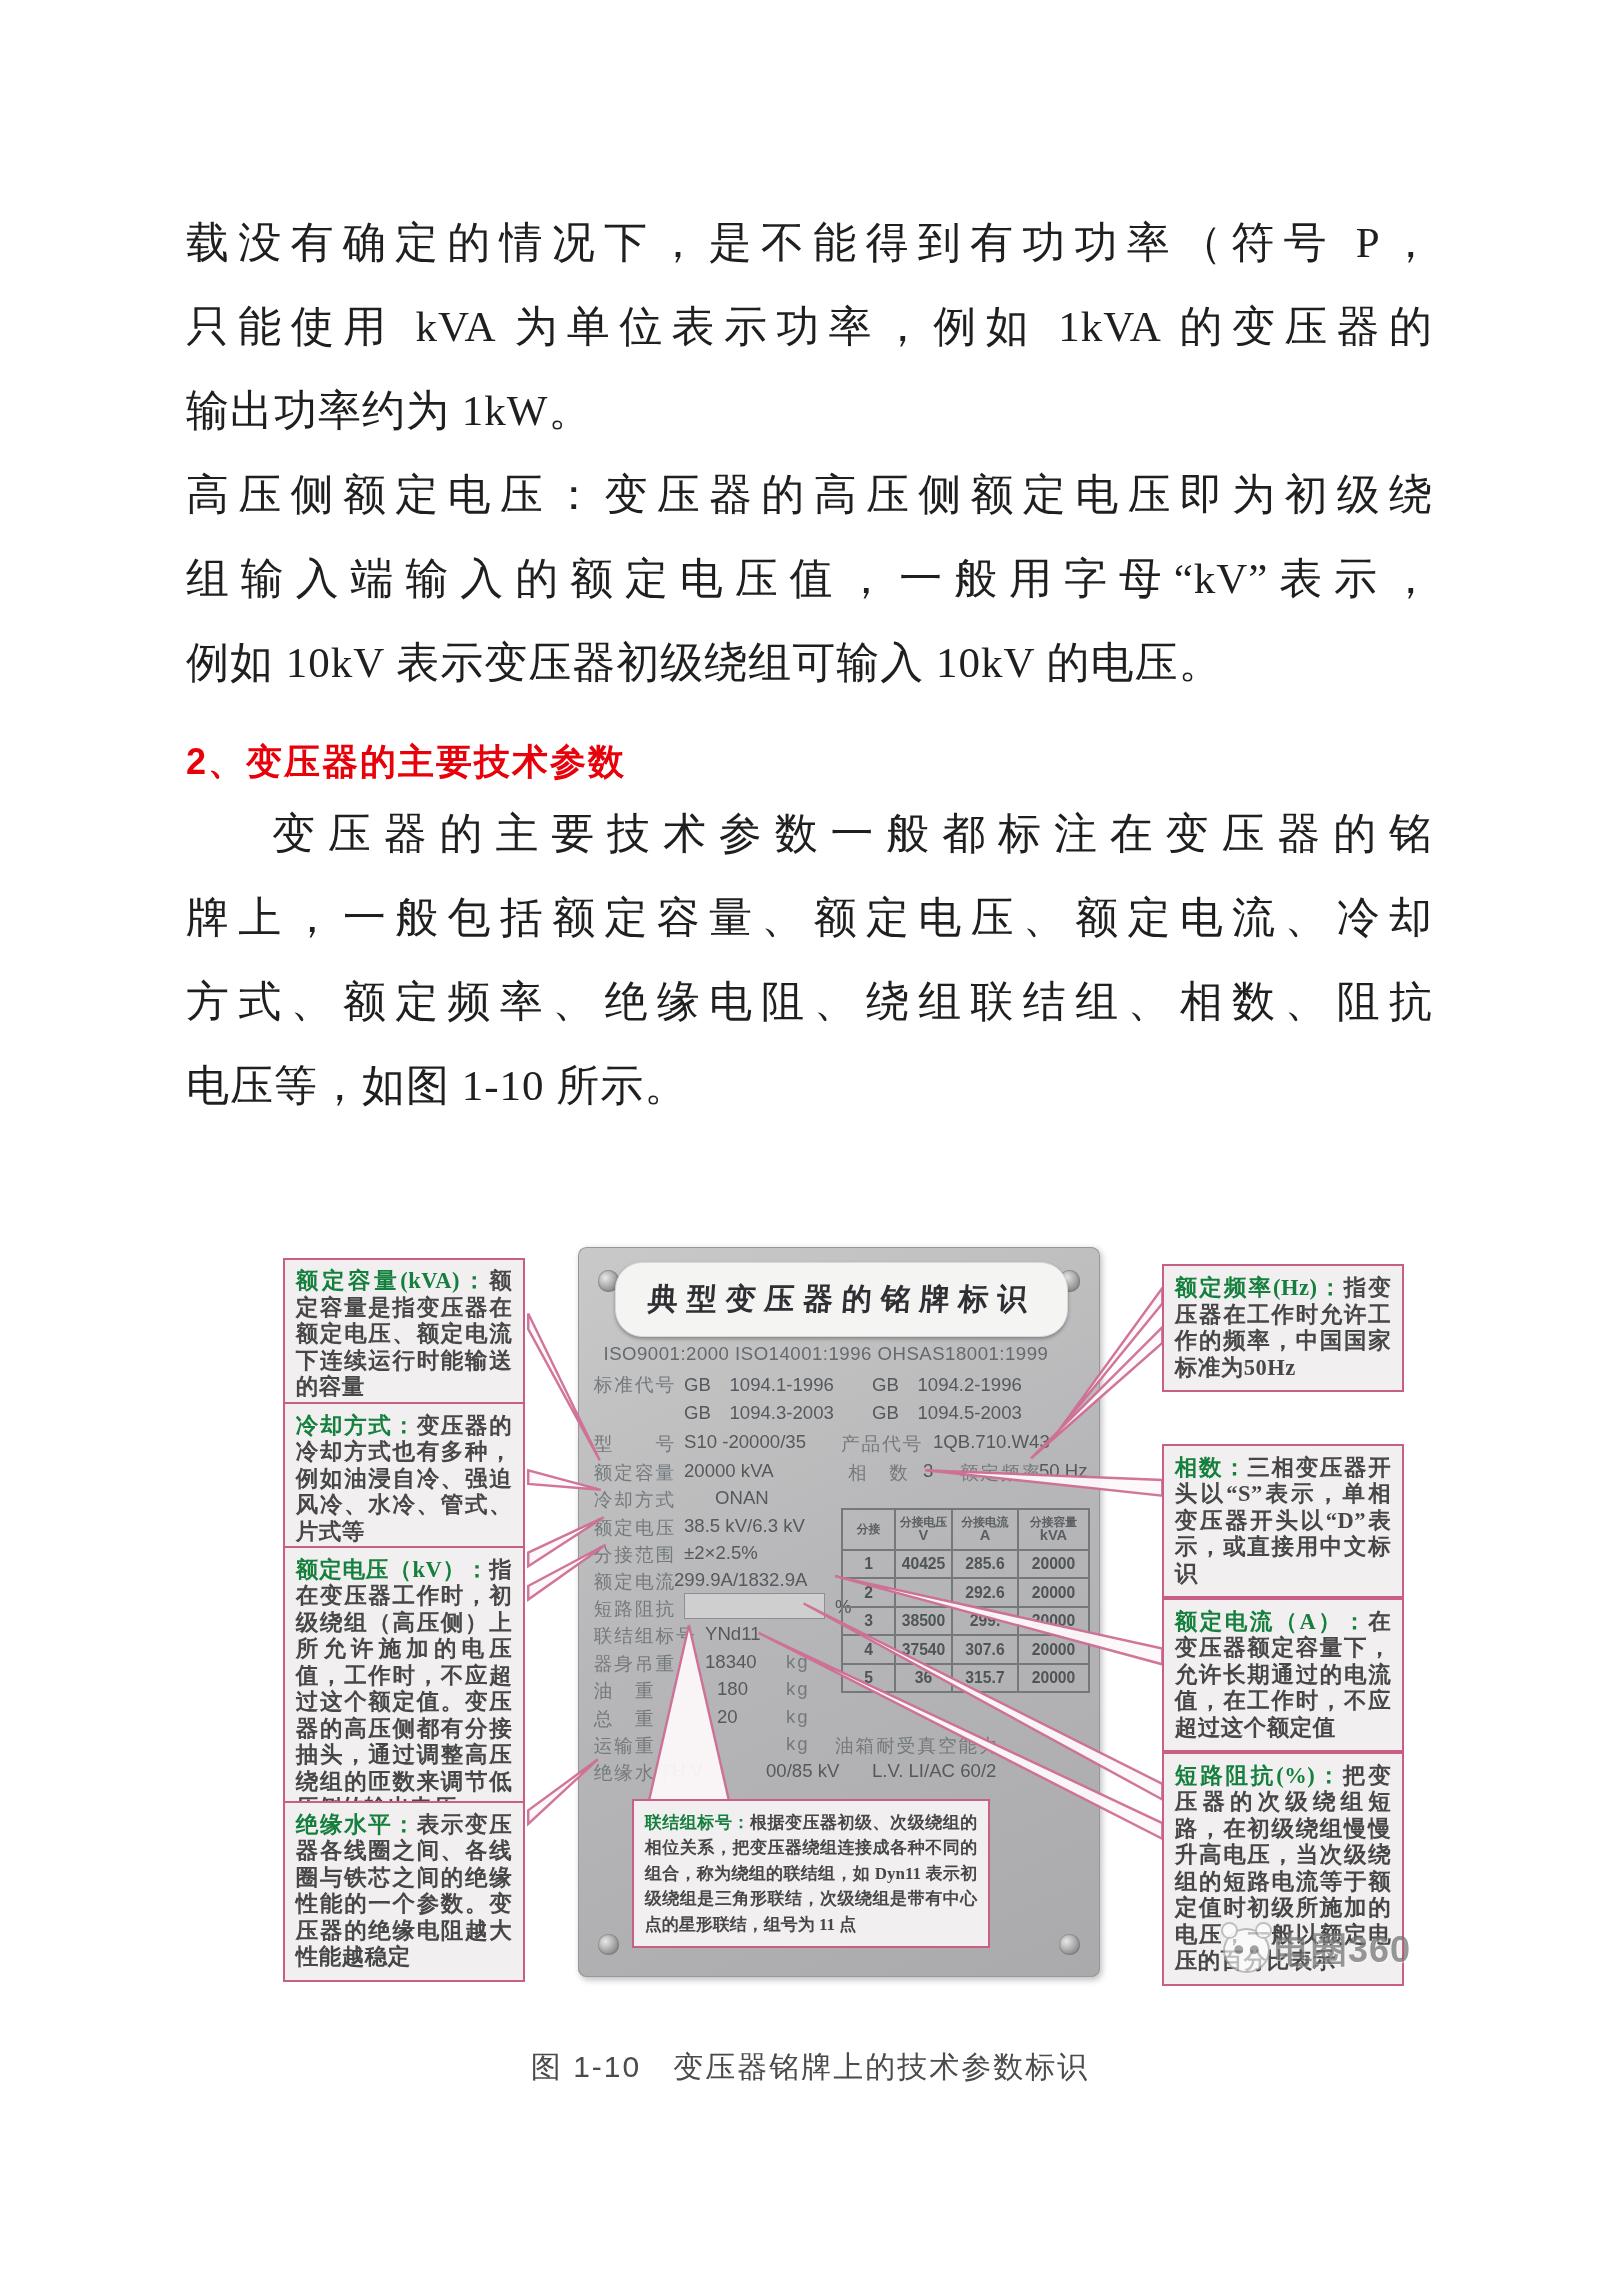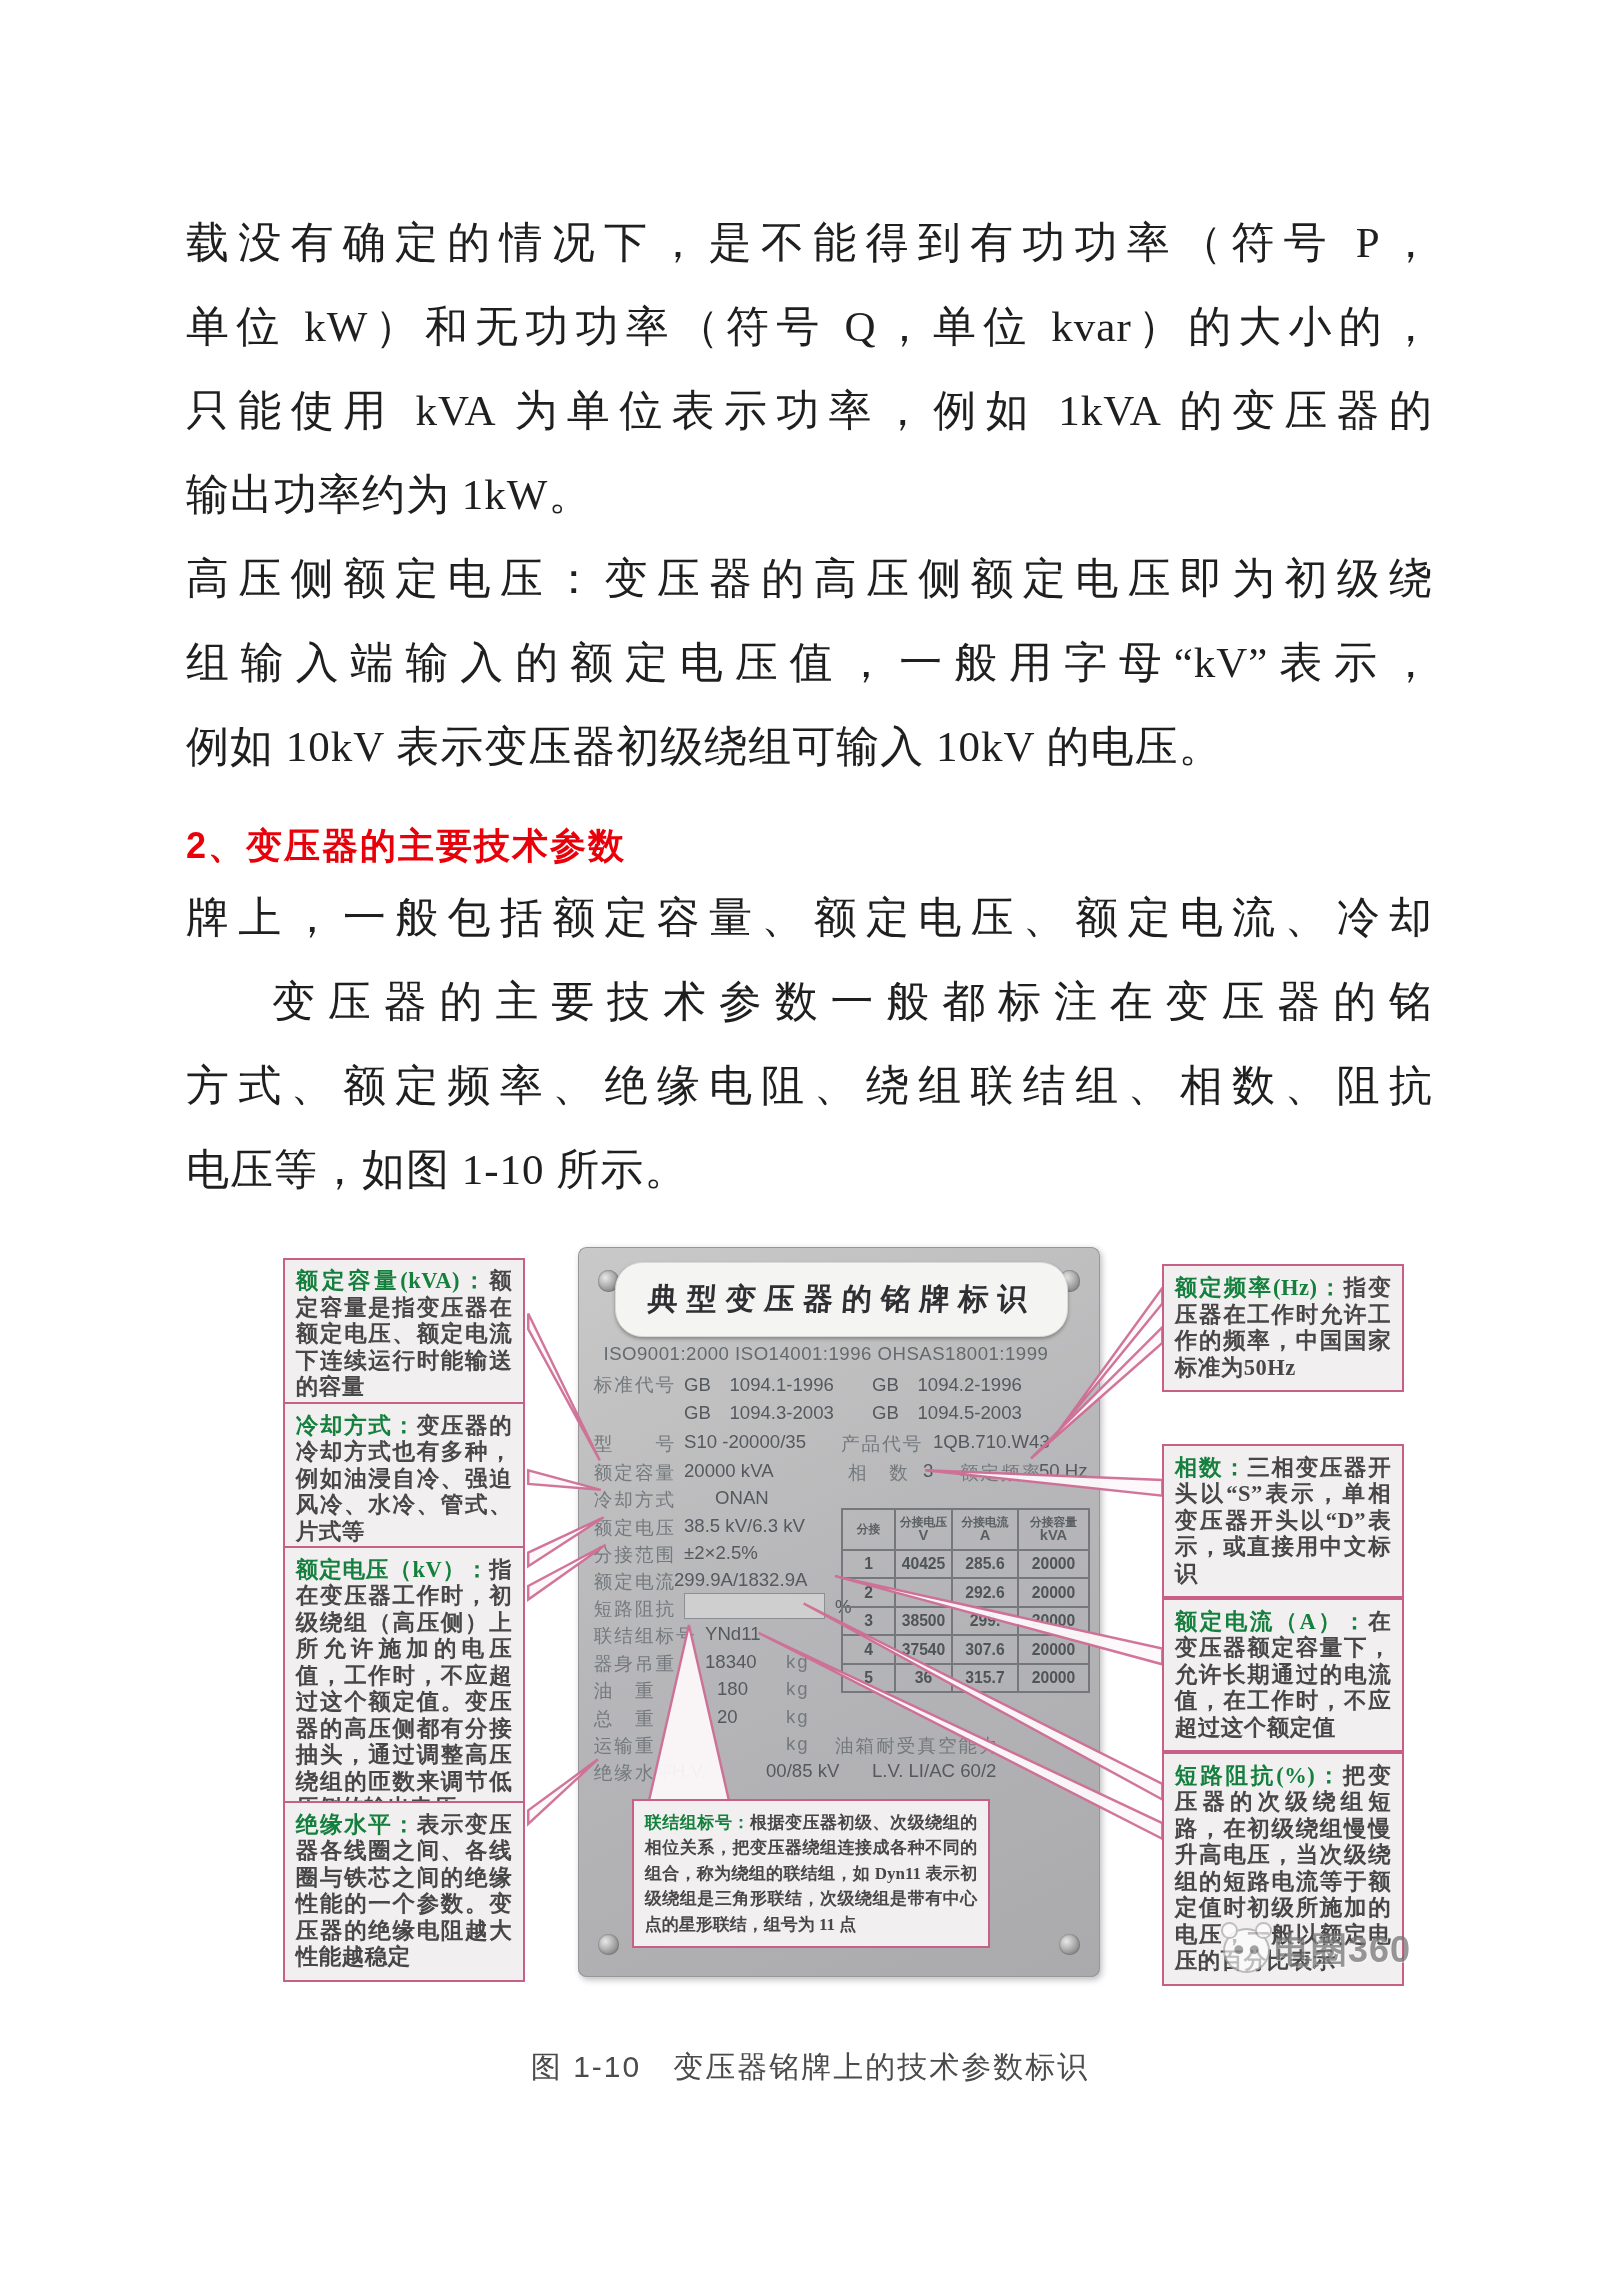--- a/index.html
+++ b/index.html
@@ -68,29 +68,28 @@
          font-size:30px;color:#4b4b4b;font-family:"Liberation Sans","DejaVu Sans",sans-serif;
          letter-spacing:2px;}
 </style>
 </head>
 <body>
 
 <div class="page">
 
   <div class="text-block">
     <div class="line">载没有确定的情况下，是不能得到有功功率（符号 P，</div>
-    <div class="line">单位 kW）和无功功率（符号 Q，单位 kvar）的大小的，</div>
     <div class="line">只能使用 kVA 为单位表示功率，例如 1kVA 的变压器的</div>
     <div class="line last">输出功率约为 1kW。</div>
     <div class="line">高压侧额定电压：变压器的高压侧额定电压即为初级绕</div>
     <div class="line">组输入端输入的额定电压值，一般用字母“kV”表示，</div>
     <div class="line last">例如 10kV 表示变压器初级绕组可输入 10kV 的电压。</div>
     <h2 class="heading">2、变压器的主要技术参数</h2>
+    <div class="line indent">变压器的主要技术参数一般都标注在变压器的铭</div>
     <div class="line">牌上，一般包括额定容量、额定电压、额定电流、冷却</div>
-    <div class="line indent">变压器的主要技术参数一般都标注在变压器的铭</div>
     <div class="line">方式、额定频率、绝缘电阻、绕组联结组、相数、阻抗</div>
     <div class="line last">电压等，如图 1-10 所示。</div>
   </div>
 
   <div class="figure">
 
     <div class="plate">
       <div class="screw" style="left:19.6px;top:23.5px;"></div>
       <div class="screw" style="right:19.6px;top:23.5px;"></div>
       <div class="screw" style="left:19.6px;bottom:21.6px;"></div>

